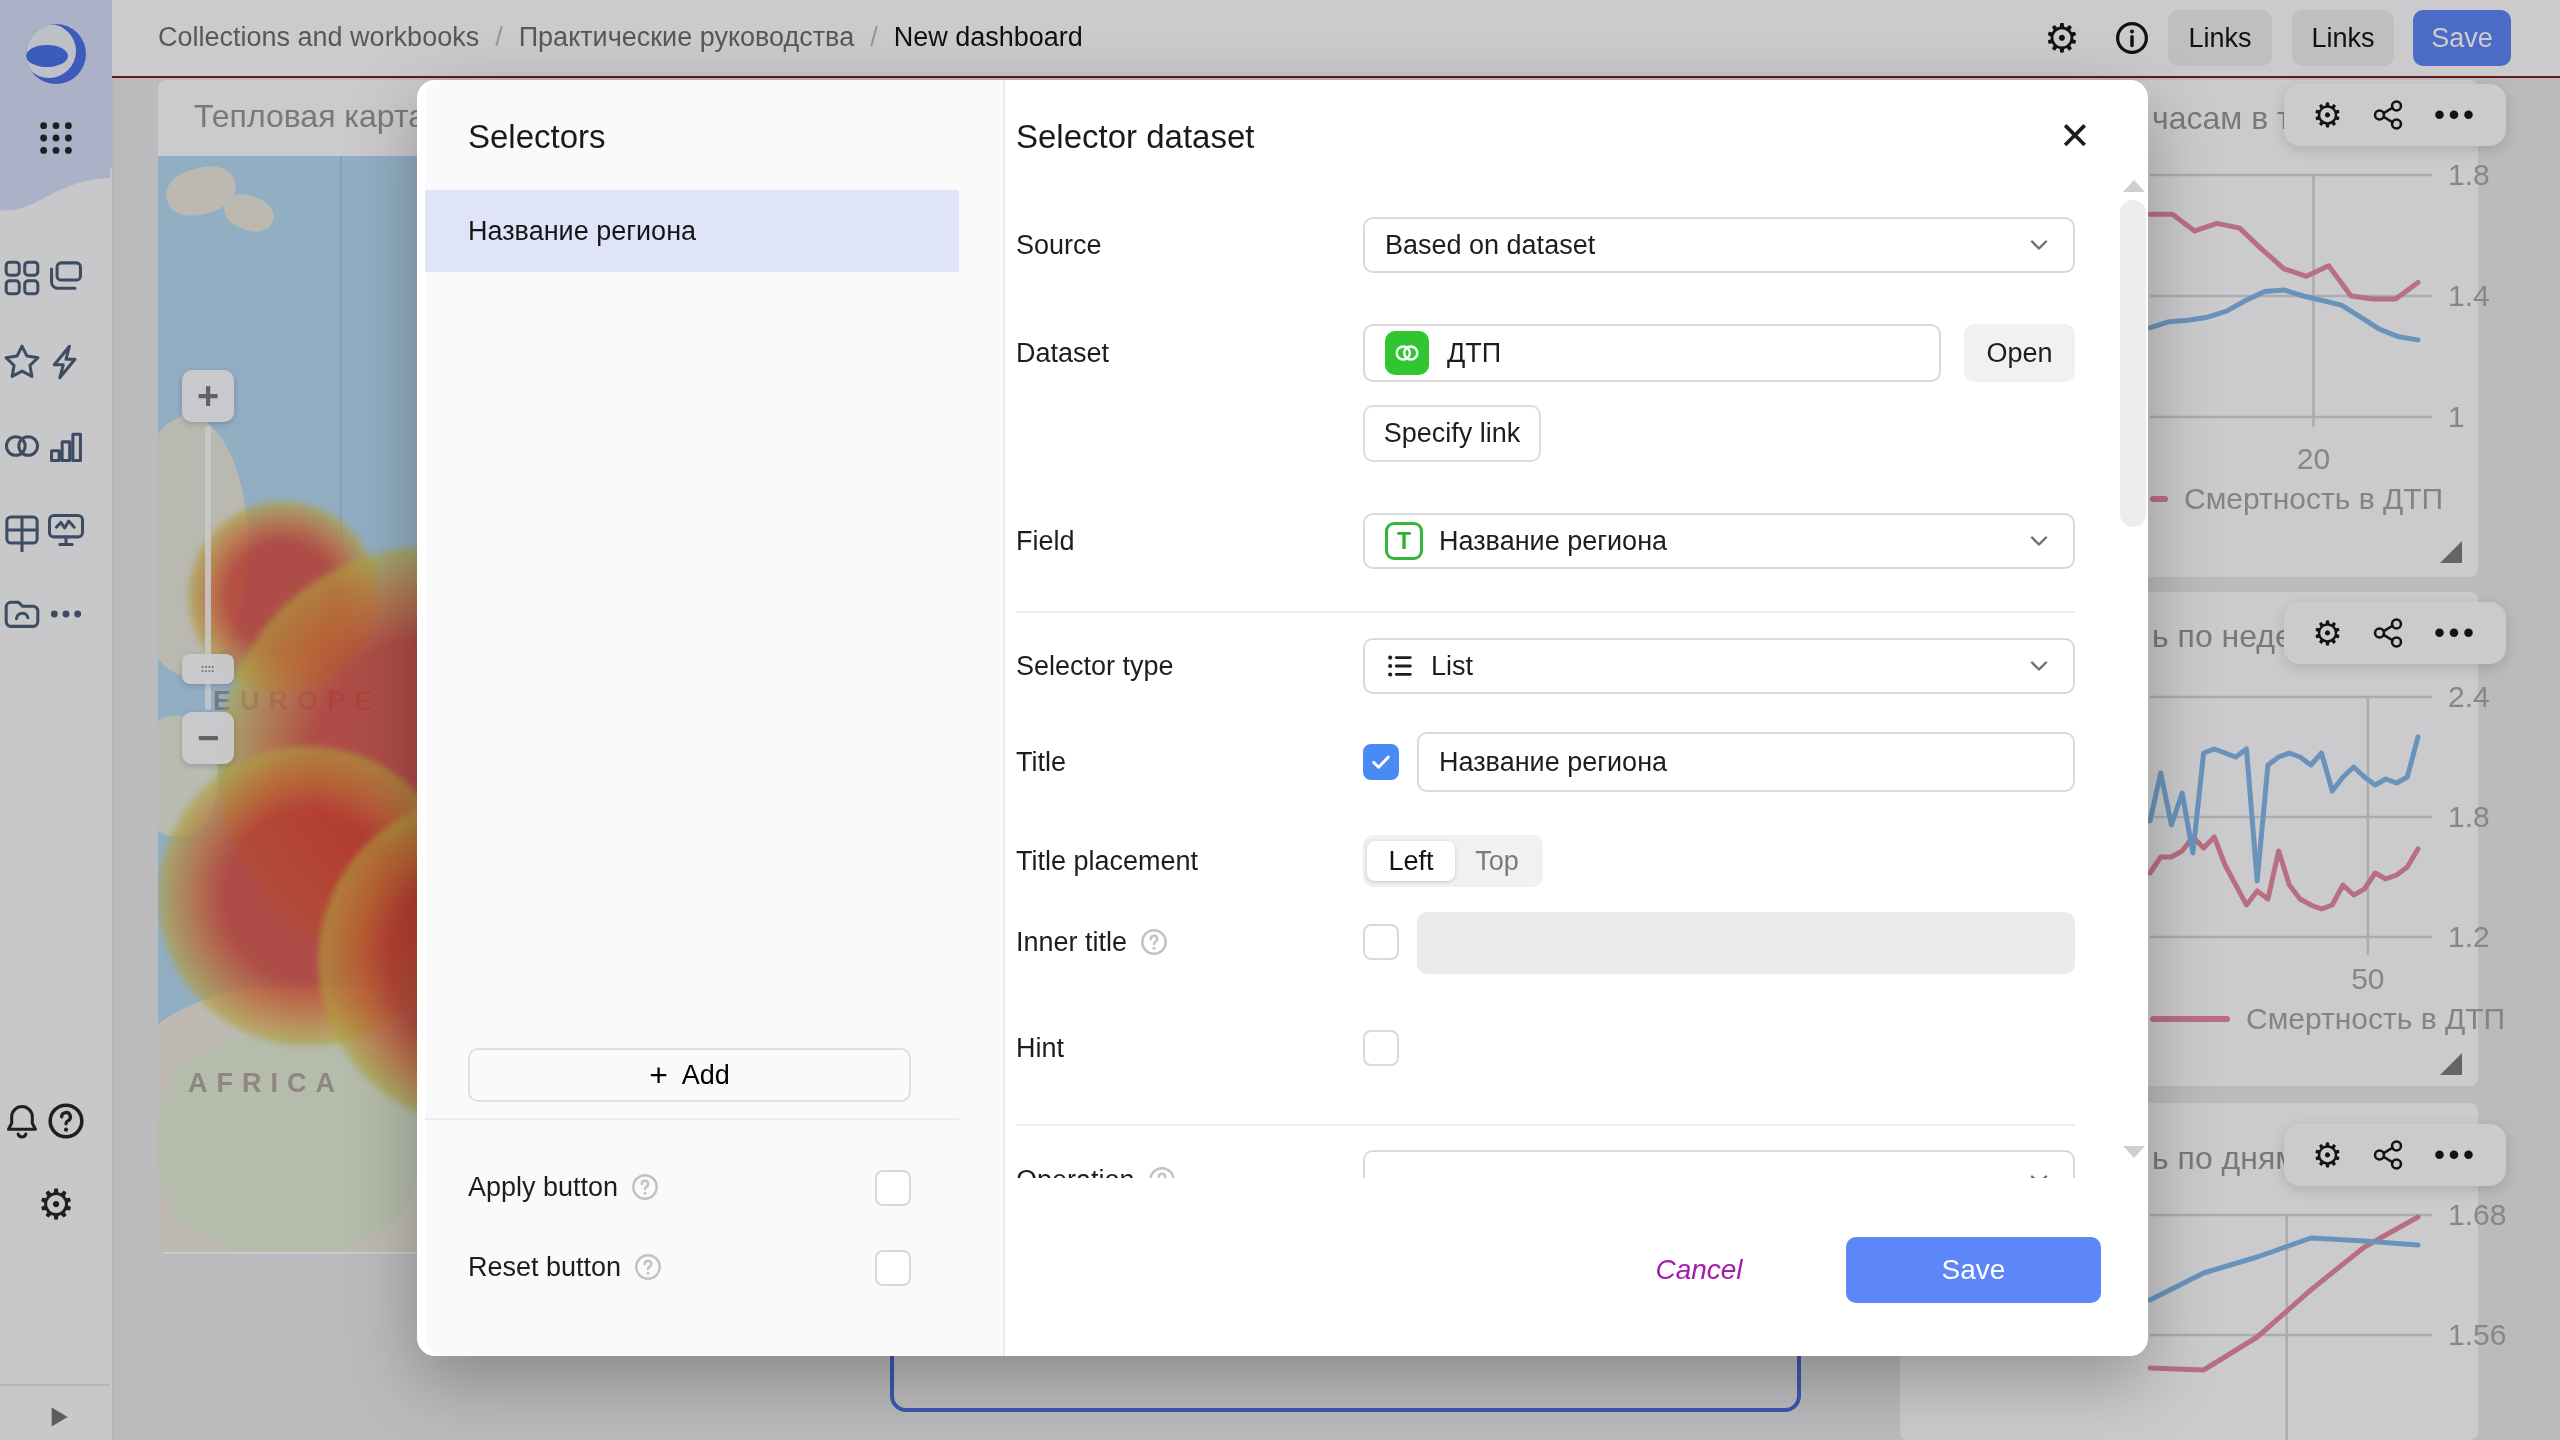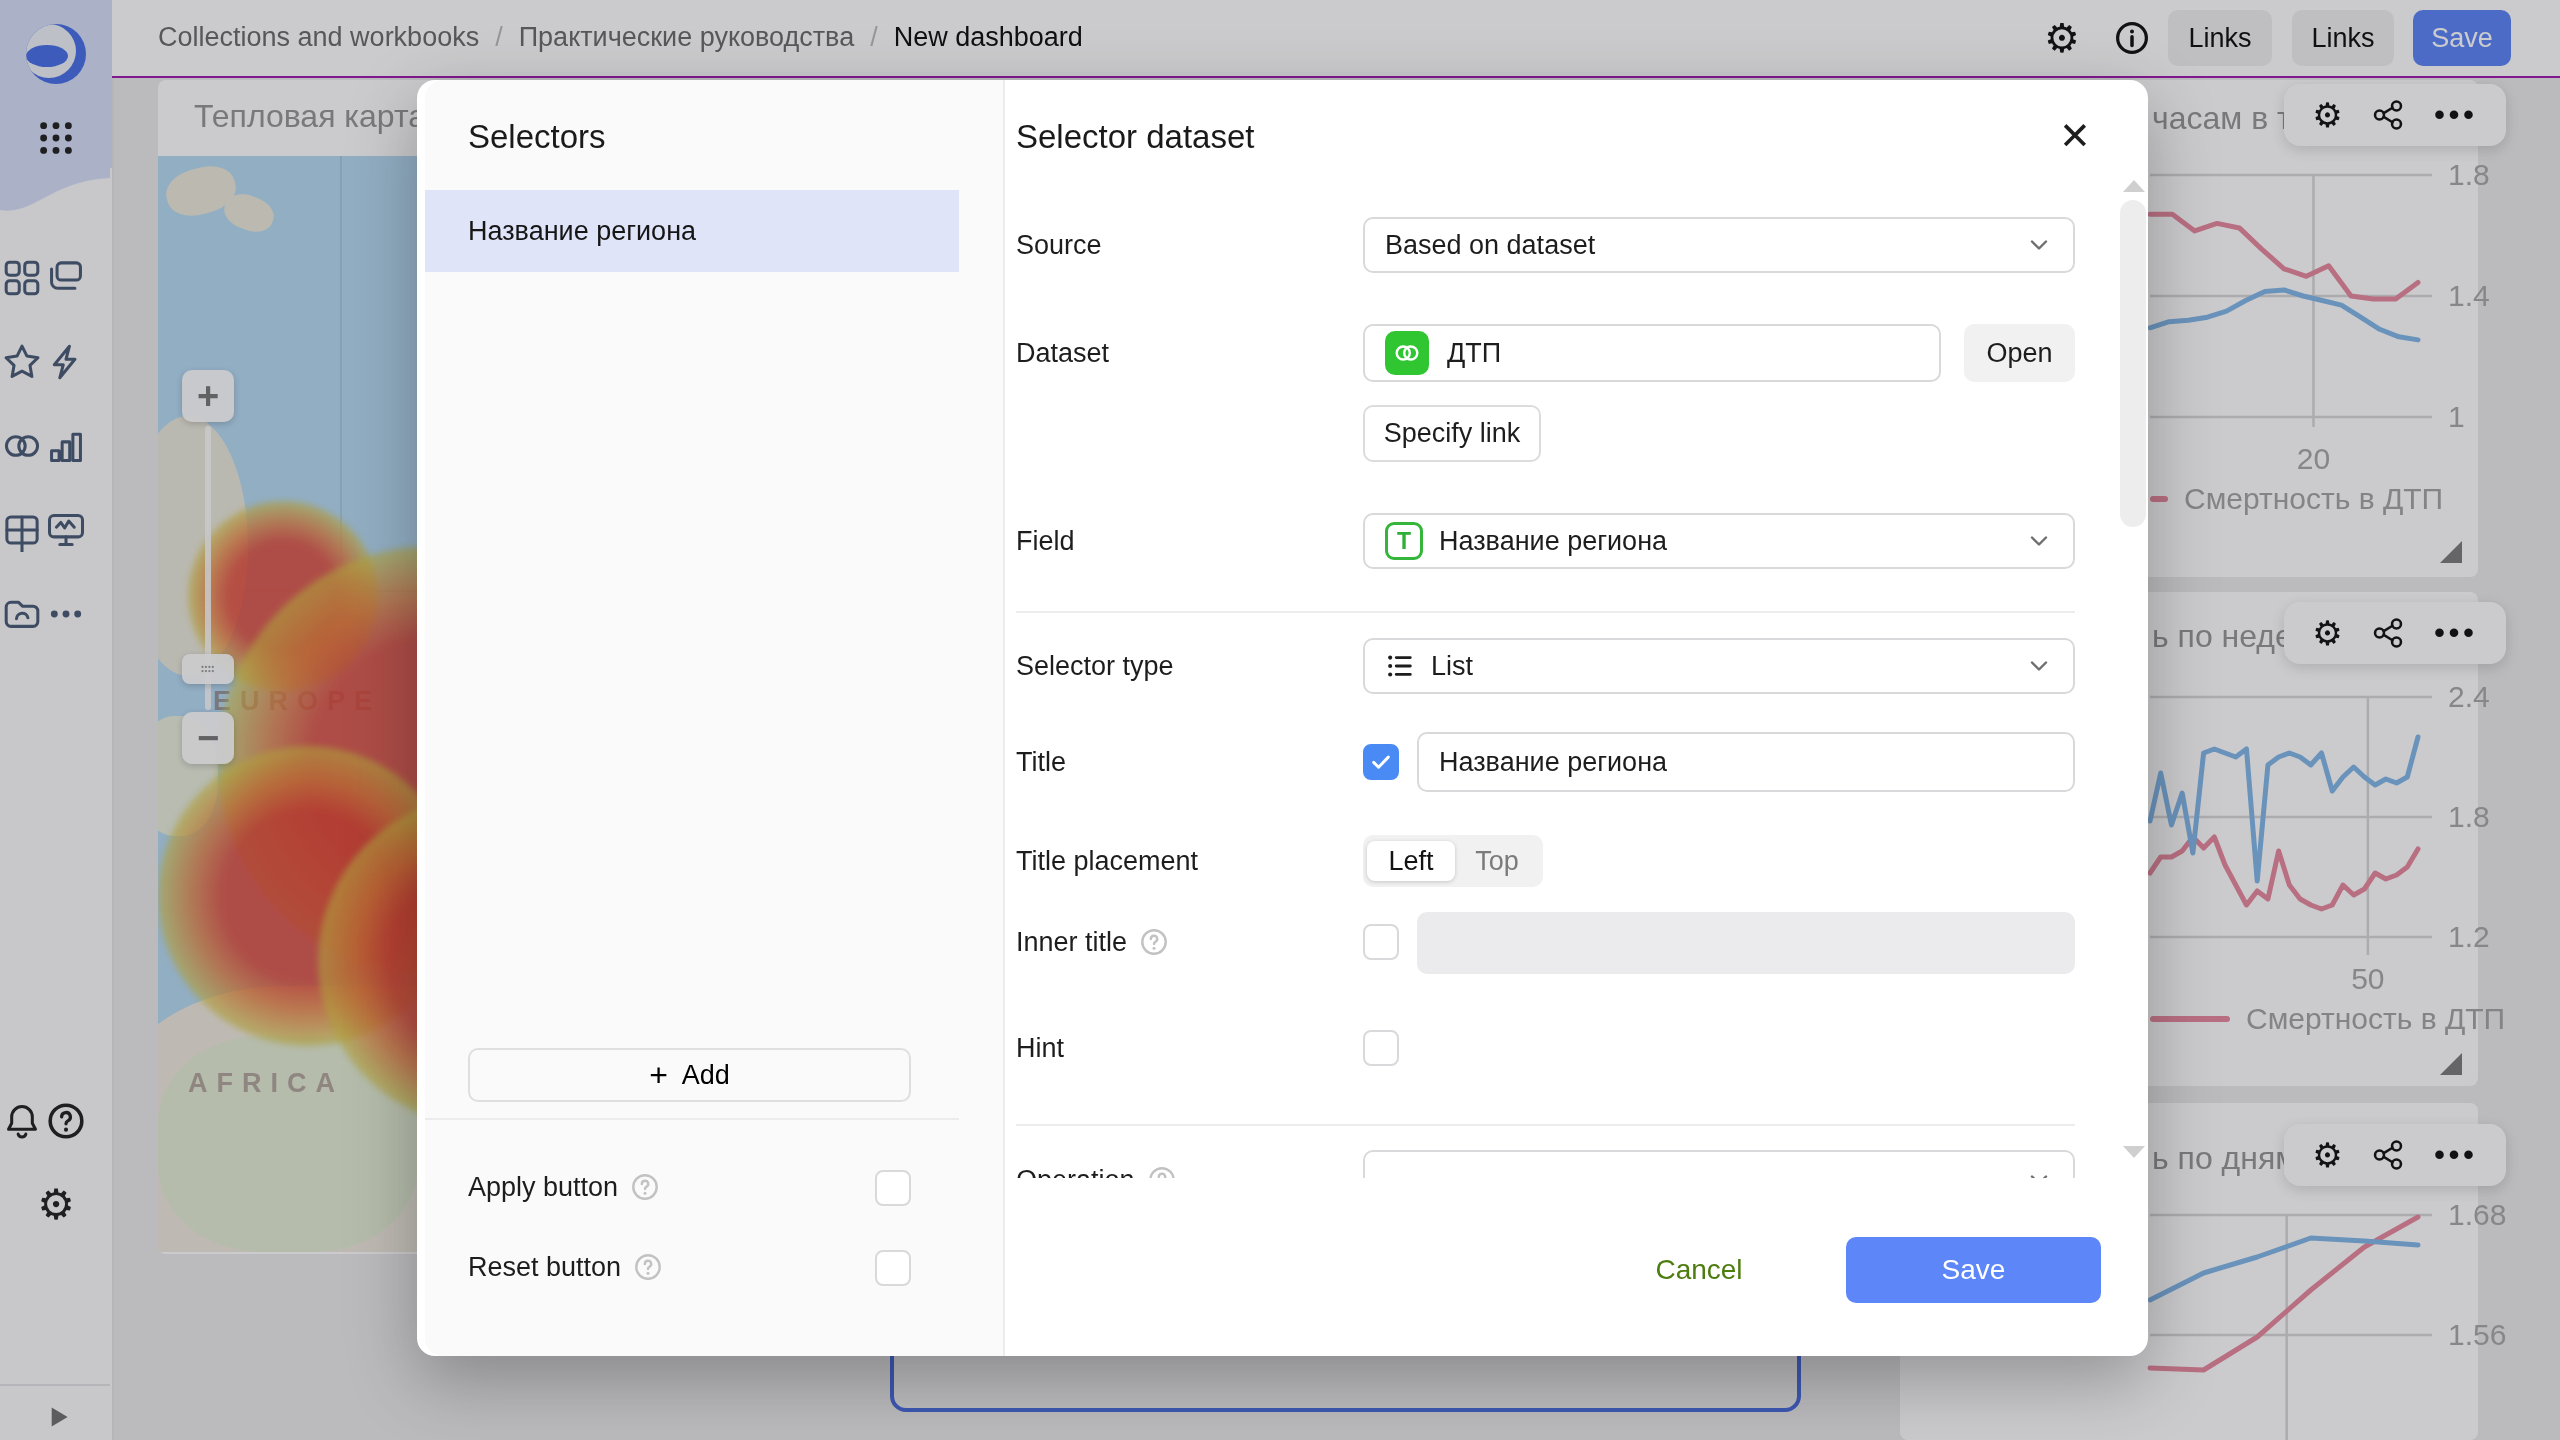--- a/index.html
+++ b/index.html
@@ -4,21 +4,21 @@
 <style>
   html,body{margin:0;padding:0;background:#202020;}
   #stage{position:relative;width:2560px;height:1440px;overflow:hidden;background:#fff;
          font-family:"Liberation Sans",sans-serif;color:#1d1d1d;}
   .abs{position:absolute;}
   .flex{display:flex;align-items:center;}
   .ic{display:inline-block;line-height:0;}
   .ic svg{width:100%;height:100%;display:block;}
 
   
-  #topbar{left:112px;top:0;width:2448px;height:76px;background:#fff;border-bottom:2px solid #a21caf;}
+  #topbar{left:112px;top:0;width:2448px;height:76px;background:#fff;border-bottom:2px solid #7f1d1d;}
   .crumb{font-size:27px;color:#6e6e6e;margin-right:16px;}
   .crumb.last{color:#131313;}
   .crumb-sep{font-size:27px;color:#bdbdbd;margin-right:16px;}
   .tb-btn{height:56px;border-radius:10px;background:#f0f0f1;font-size:27px;color:#131313;
           display:flex;align-items:center;justify-content:center;cursor:pointer;}
   .tb-ic{width:40px;height:40px;color:#151515;cursor:pointer;}
   .gear-txt{font-size:40px;line-height:40px;color:#151515;text-align:center;}
 
   
   #sidebar{left:0;top:0;width:112px;height:1440px;background:#fbfbfd;border-right:2px solid #e3e3e7;}
@@ -88,21 +88,21 @@
   .ds-ic .ic{width:30px;height:30px;color:#fff;}
   .t-badge{width:38px;height:38px;border:3px solid #35b53a;border-radius:9px;color:#2eaf36;font-size:23px;
            font-weight:bold;display:flex;align-items:center;justify-content:center;box-sizing:border-box;flex:none;background:#fff;}
   .list-ic{width:30px;height:30px;color:#1d1d1d;flex:none;}
   .seg-wrap{background:#f1f1f2;border-radius:10px;display:flex;align-items:center;padding:4px;box-sizing:border-box;}
   .seg{height:40px;border-radius:8px;display:flex;align-items:center;justify-content:center;font-size:27px;cursor:pointer;}
   .seg.on{background:#fff;box-shadow:0 1px 4px rgba(0,0,0,.18);color:#131313;}
   .seg.off{color:#7b7b7b;}
   .btn-primary{background:#5d86f8;color:#fff;border-radius:10px;display:flex;align-items:center;
                justify-content:center;font-size:28px;cursor:pointer;border:none;}
-  .btn-flat{display:flex;align-items:center;justify-content:center;font-size:28px;color:#4d7c0f;cursor:pointer;background:transparent;border:none;}
+  .btn-flat{display:flex;align-items:center;justify-content:center;font-size:28px;color:#a21caf;cursor:pointer;background:transparent;border:none;font-style:italic;}
   .scroll-thumb{position:absolute;width:26px;border-radius:13px;background:#ededee;cursor:pointer;}
   .tri-up{width:0;height:0;border-left:11px solid transparent;border-right:11px solid transparent;border-bottom:12px solid #cfcfcf;cursor:pointer;}
   .tri-dn{width:0;height:0;border-left:11px solid transparent;border-right:11px solid transparent;border-top:12px solid #cfcfcf;cursor:pointer;}
   .close-x{font-size:38px;line-height:40px;color:#1d1d1d;cursor:pointer;text-align:center;}
   #sel-outline{left:890px;top:1336px;width:903px;height:68px;border:4px solid #4b6ddf;border-radius:16px;background:#ededef;}
 </style>
 </head>
 <body>
 
 <div id="stage">

